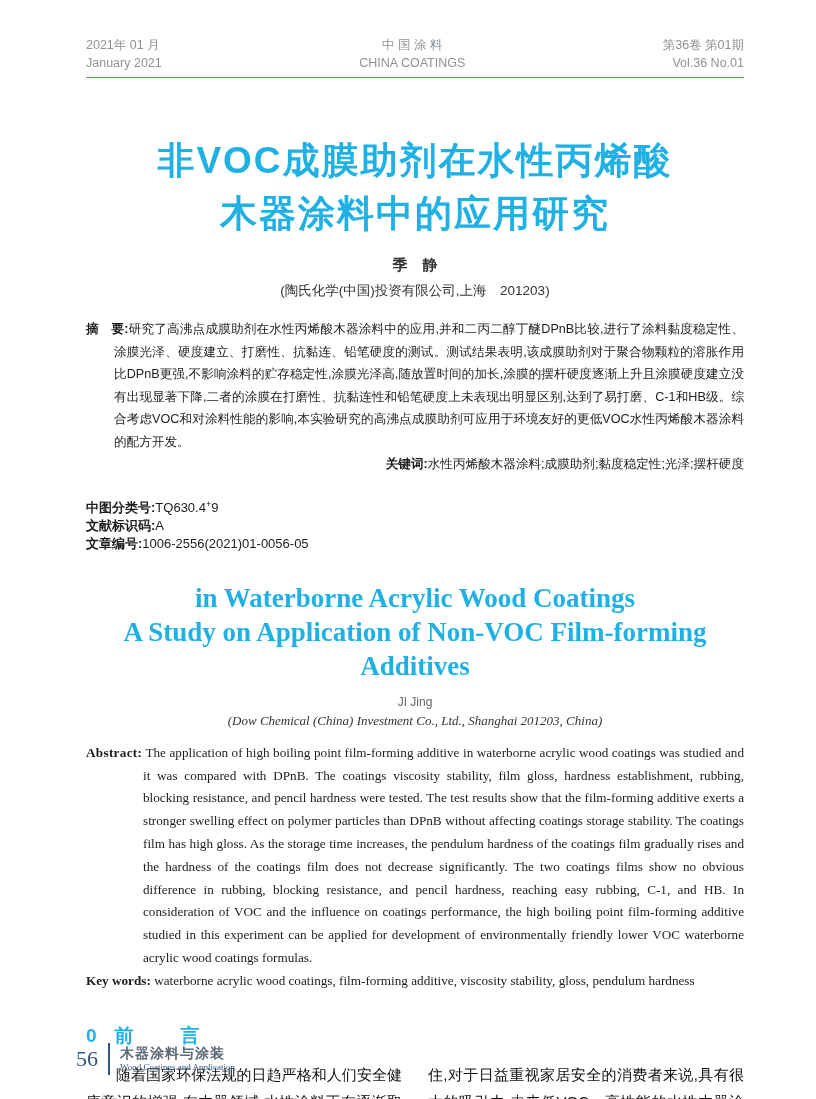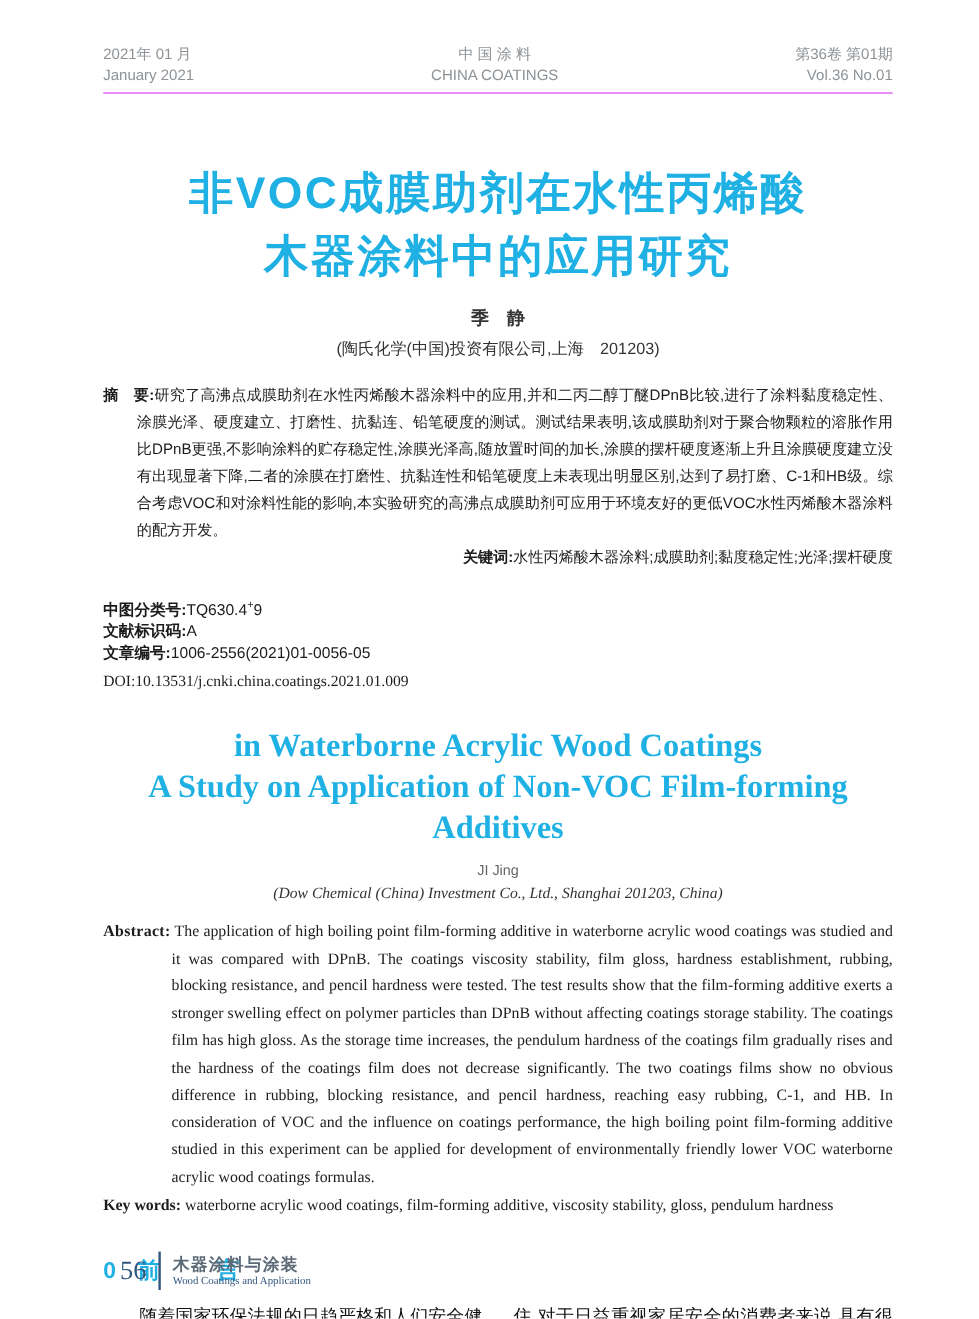--- a/index.html
+++ b/index.html
@@ -80,21 +80,21 @@
   }
   .section-head .num { margin-right: 18px; }
   .section-head .t { letter-spacing: 14px; }
 
   .columns { margin-top: 12px; display: flex; gap: 26px; }
   .col { flex: 1; font-size: 15px; line-height: 27.5px; text-align: justify; color: #111; }
   .col p.indent { text-indent: 2em; }
 
   
   .pfooter {
-    position: absolute; left: 100px; bottom: 24px;
+    position: absolute; left: 76px; bottom: 24px;
     display: flex; align-items: center;
   }
   .pfooter .pno {
     font-family: "Liberation Serif", serif;
     font-size: 22px; color: #33567e; margin-right: 10px;
   }
   .pfooter .vline { width: 2px; height: 32px; background: #33567e; margin-right: 10px; }
   .pfooter .col-cn { font-weight: bold; font-size: 14px; color: #5c6a77; letter-spacing: 1px; line-height: 16px; }
   .pfooter .col-en { font-family: "Liberation Serif", serif; font-size: 9px; color: #33567e; line-height: 12px; }
 </style>
@@ -127,21 +127,20 @@
     <div class="affil-cn">(陶氏化学(中国)投资有限公司,上海　201203)</div>
 
     <div class="abstract-cn"><span class="b">摘　要:</span><span>研究了高沸点成膜助剂在水性丙烯酸木器涂料中的应用,并和二丙二醇丁醚DPnB比较,进行了涂料黏度稳定性、涂膜光泽、硬度建立、打磨性、抗黏连、铅笔硬度的测试。测试结果表明,该成膜助剂对于聚合物颗粒的溶胀作用比DPnB更强,不影响涂料的贮存稳定性,涂膜光泽高,随放置时间的加长,涂膜的摆杆硬度逐渐上升且涂膜硬度建立没有出现显著下降,二者的涂膜在打磨性、抗黏连性和铅笔硬度上未表现出明显区别,达到了易打磨、C-1和HB级。综合考虑VOC和对涂料性能的影响,本实验研究的高沸点成膜助剂可应用于环境友好的更低VOC水性丙烯酸木器涂料的配方开发。</span></div>
     <div class="kw-cn"><span class="b">关键词:</span><span>水性丙烯酸木器涂料;成膜助剂;黏度稳定性;光泽;摆杆硬度</span></div>
 
     <div class="meta-row">
       <div><span class="b">中图分类号:</span><span>TQ630.4</span><sup>+</sup><span>9</span></div>
       <div><span class="b">文献标识码:</span><span>A</span></div>
       <div><span class="b">文章编号:</span><span>1006-2556(2021)01-0056-05</span></div>
     </div>
-    <div class="doi">DOI:10.13531/j.cnki.china.coatings.2021.01.009</div>
 
     <div class="title-en">
       <div>in Waterborne Acrylic Wood Coatings</div>
       <div>A Study on Application of Non-VOC Film-forming Additives</div>
     </div>
     <div class="author-en">JI Jing</div>
     <div class="affil-en">(Dow Chemical (China) Investment Co., Ltd., Shanghai 201203, China)</div>
 
     <div class="abstract-en"><span class="lbl">Abstract:</span> <span>The application of high boiling point film-forming additive in waterborne acrylic wood coatings was studied and it was compared with DPnB. The coatings viscosity stability, film gloss, hardness establishment, rubbing, blocking resistance, and pencil hardness were tested. The test results show that the film-forming additive exerts a stronger swelling effect on polymer particles than DPnB without affecting coatings storage stability. The coatings film has high gloss. As the storage time increases, the pendulum hardness of the coatings film gradually rises and the hardness of the coatings film does not decrease significantly. The two coatings films show no obvious difference in rubbing, blocking resistance, and pencil hardness, reaching easy rubbing, C-1, and HB. In consideration of VOC and the influence on coatings performance, the high boiling point film-forming additive studied in this experiment can be applied for development of environmentally friendly lower VOC waterborne acrylic wood coatings formulas.</span></div>
     <div class="kw-en"><span class="lbl b">Key words:</span> <span>waterborne acrylic wood coatings, film-forming additive, viscosity stability, gloss, pendulum hardness</span></div>

